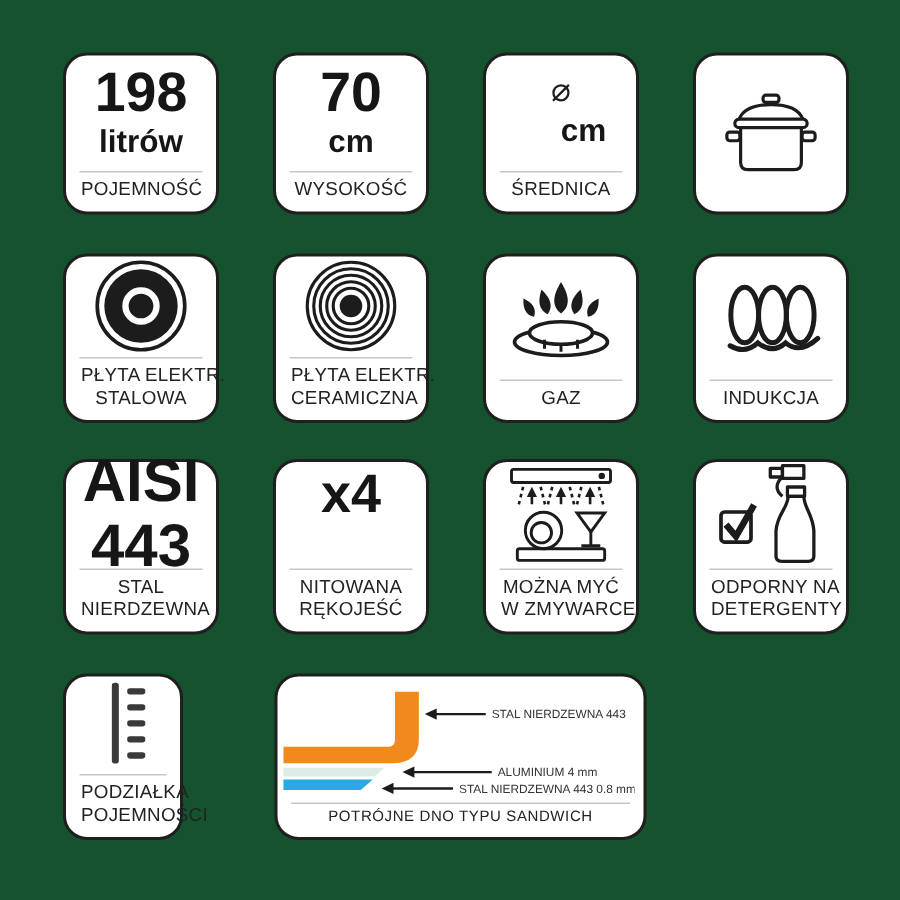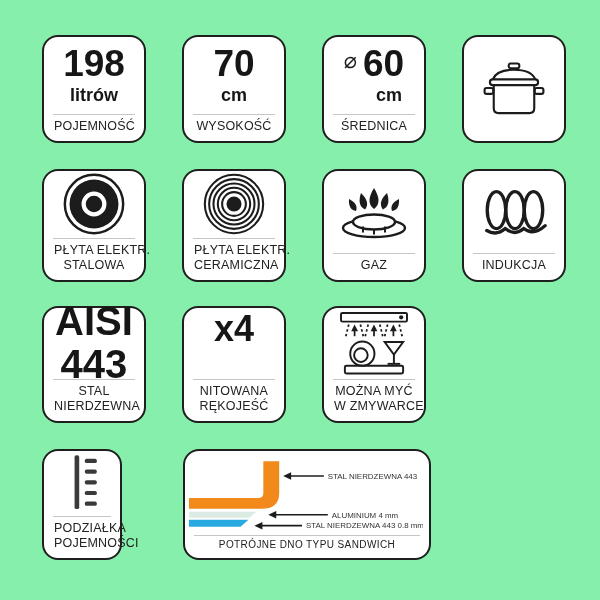--- a/index.html
+++ b/index.html
@@ -1,24 +1,24 @@
 <!DOCTYPE html>
 <html><head>
 <meta charset="utf-8">
 <style>
   html,body{margin:0;padding:0;background:#ffffff;}
-  .page{position:relative;width:600px;height:600px;background:#86efac;font-family:"Liberation Sans",sans-serif;color:#1c1c1c;overflow:hidden;}
+  .page{position:relative;width:600px;height:600px;background:#14532d;font-family:"Liberation Sans",sans-serif;color:#1c1c1c;overflow:hidden;}
   .tile{position:absolute;border:2px solid #1f1f1f;border-radius:16px;background:#fff;display:flex;flex-direction:column;box-sizing:border-box;}
   .tile-body{flex:1;display:flex;flex-direction:column;align-items:center;justify-content:center;min-height:0;}
   .tile-caption{border-top:1px solid #c6c6c6;margin:0 9px;padding:4px 1px 7px;text-align:center;
     font-size:12.5px;line-height:1.22;letter-spacing:.2px;color:#222;}
   .cap-line{display:block;white-space:nowrap;}
   .big-value{font-size:37px;font-weight:700;line-height:1;color:#161616;}
   .big-value.two-line{font-size:40px;line-height:1.08;text-align:center;}
-  .unit{font-size:18px;font-weight:700;margin-top:3px;color:#161616;}
+  .unit{font-size:21px;font-weight:700;margin-top:3px;color:#161616;}
   .value-row{display:flex;align-items:center;gap:6px;}
   .dia-symbol{font-size:22px;font-weight:400;line-height:1;position:relative;top:-2px;}
   .dia-unit{margin-left:30px;}
   svg{display:block;}
   svg text{font-family:"Liberation Sans",sans-serif;}
   .sandwich-body{flex:1;display:flex;align-items:flex-start;justify-content:center;padding-top:4px;}
   .sandwich-caption{font-size:10px;letter-spacing:.4px;padding:3px 1px 7px;text-align:center;}
 </style>
 </head>
 <body>
@@ -38,21 +38,20 @@
       <div class="big-value">70</div>
       <div class="unit">cm</div>
     </div>
     <div class="tile-caption">WYSOKOŚĆ</div>
   </div>
 
   <div class="tile" style="left:322px;top:35px;width:104px;height:108px;">
     <div class="tile-body">
       <div class="value-row">
         <span class="dia-symbol">⌀</span>
-        <span class="big-value">60</span>
       </div>
       <div class="unit dia-unit">cm</div>
     </div>
     <div class="tile-caption">ŚREDNICA</div>
   </div>
 
   <div class="tile" style="left:462px;top:35px;width:104px;height:108px;">
     <div class="tile-body">
       <svg width="64" height="54" viewBox="0 0 64 56">
         <g fill="none" stroke="#1c1c1c" stroke-width="2.2" stroke-linejoin="round">
@@ -193,20 +192,39 @@
           <rect x="8" y="57.5" width="60" height="8" rx="1.5"></rect>
         </g>
       </svg>
     </div>
     <div class="tile-caption">
       <span class="cap-line">MOŻNA MYĆ</span>
       <span class="cap-line">W ZMYWARCE</span>
     </div>
   </div>
 
+  <div class="tile" style="left:462px;top:306px;width:104px;height:117px;">
+    <div class="tile-body">
+      <svg width="74" height="72" viewBox="0 0 76 74">
+        <rect x="3" y="35" width="21" height="21" rx="2.5" fill="none" stroke="#1c1c1c" stroke-width="2.6"></rect>
+        <path d="M8,45.5 L13.5,52 L25,32" fill="none" stroke="#1c1c1c" stroke-width="4.6" stroke-linecap="square"></path>
+        <g fill="none" stroke="#1c1c1c" stroke-width="2.3" stroke-linejoin="round">
+          <rect x="46" y="2.5" width="15" height="9"></rect>
+          <rect x="37.5" y="4.5" width="8.5" height="6"></rect>
+          <path d="M45,11.5 Q39,18 46,24"></path>
+          <rect x="49.5" y="17.5" width="12" height="6.5"></rect>
+          <path d="M50,24 C50,32 42.5,36 41.5,48 L41.5,66 Q41.5,69.5 45.5,69.5 L64,69.5 Q68,69.5 68,66 L68,48 C67,36 61,32 61,24 Z"></path>
+        </g>
+      </svg>
+    </div>
+    <div class="tile-caption">
+      <span class="cap-line">ODPORNY NA</span>
+      <span class="cap-line">DETERGENTY</span>
+    </div>
+  </div>
 
   <div class="tile" style="left:42px;top:449px;width:80px;height:111px;justify-content:center;">
     <div class="tile-body">
       <svg width="52" height="60" viewBox="0 0 56 64">
         <g fill="#3a3a3a">
           <rect x="20" y="2" width="5" height="58" rx="2"></rect>
           <rect x="31" y="6" width="13" height="4.5" rx="2"></rect>
           <rect x="31" y="17.5" width="13" height="4.5" rx="2"></rect>
           <rect x="31" y="29" width="13" height="4.5" rx="2"></rect>
           <rect x="31" y="40.5" width="13" height="4.5" rx="2"></rect>

